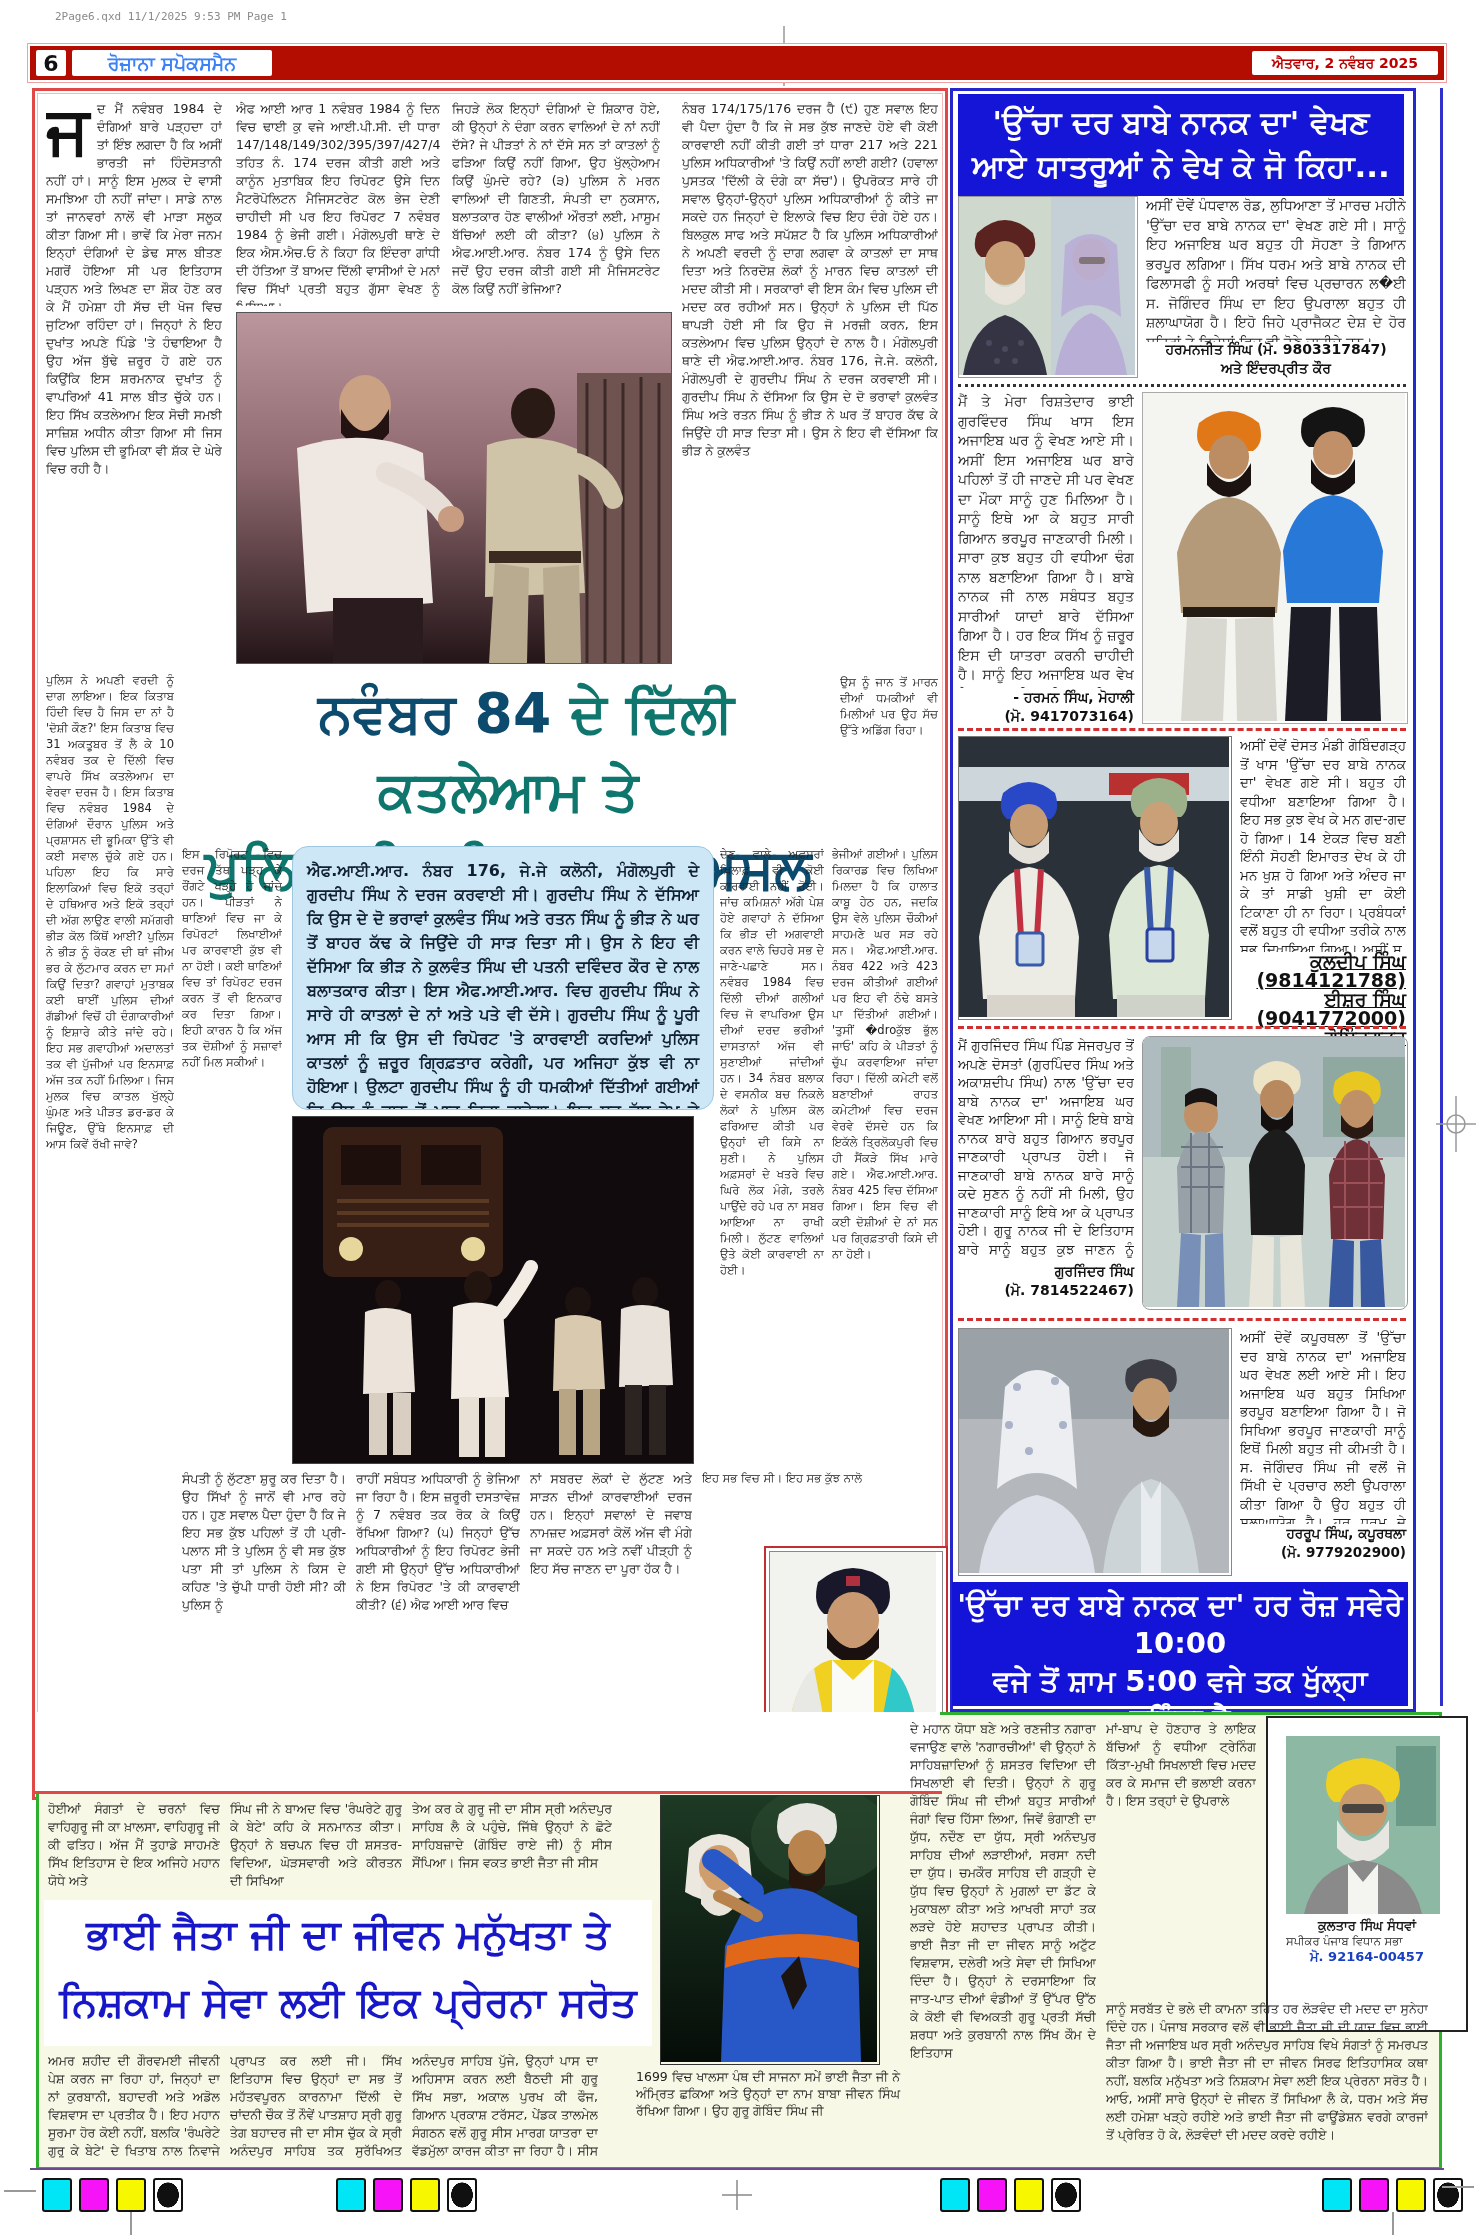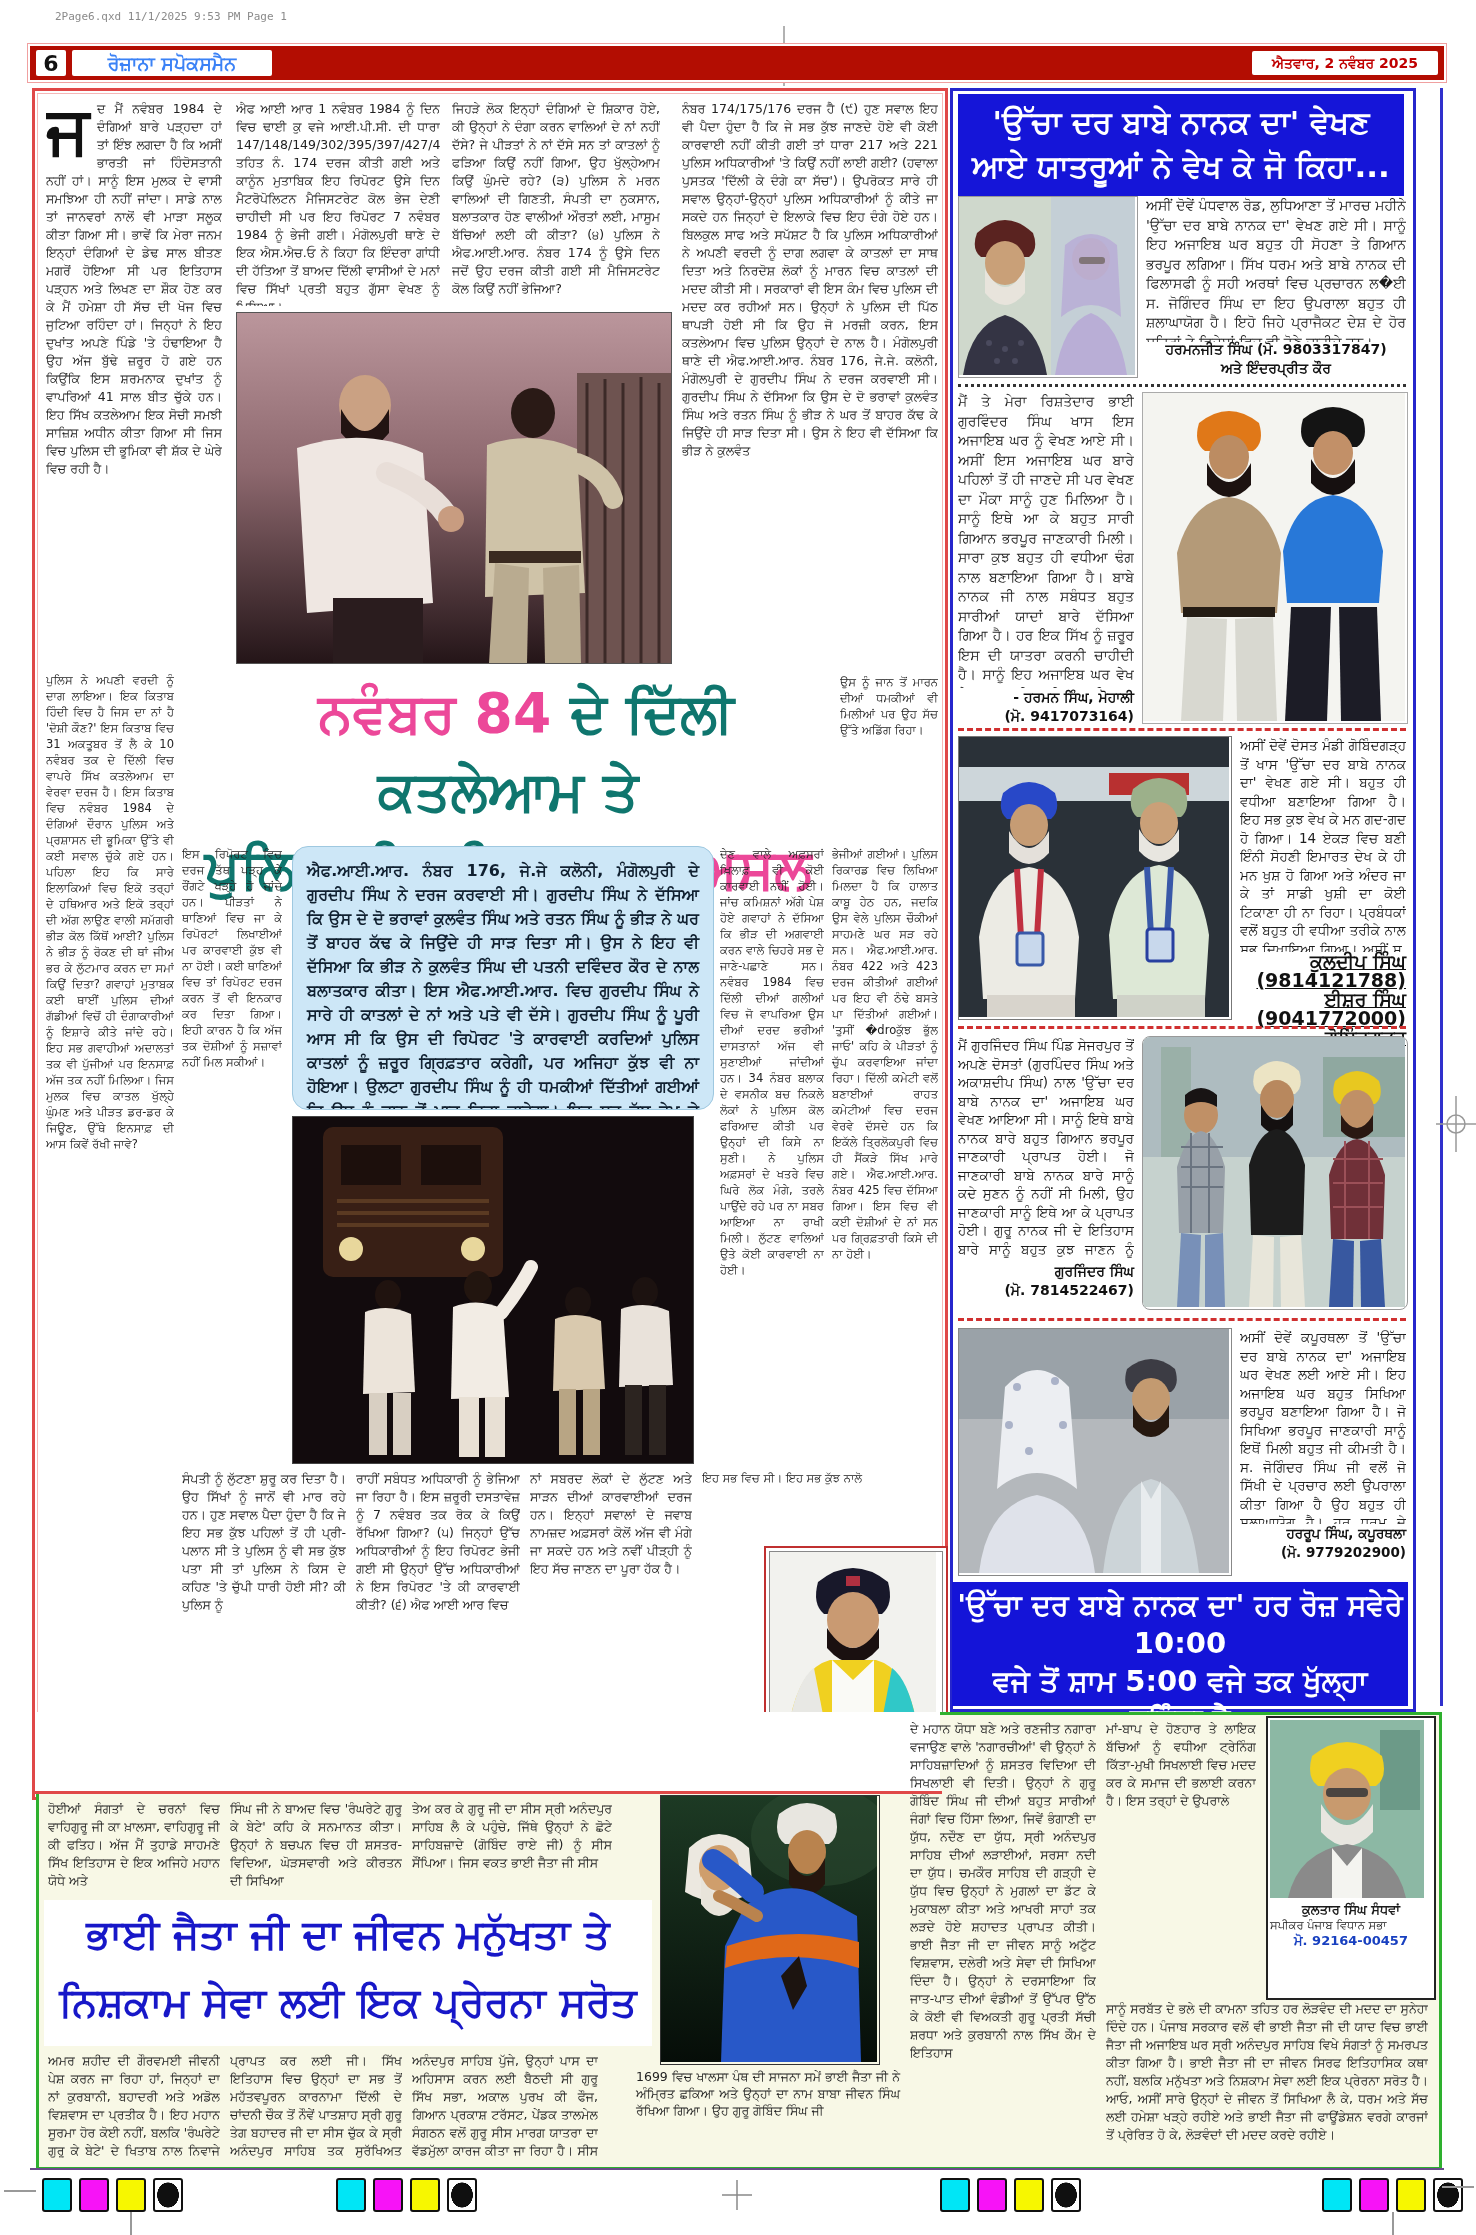--- a/index.html
+++ b/index.html
@@ -17,21 +17,21 @@
   .redbox{border:3px solid #e04848;background:#fff;box-shadow:inset 0 0 0 2px #fff, inset 0 0 0 3px #f6b8b8;}
   .bluebox{border:3px solid #2626cc;background:#fff;}
   .greenbox{border:3px solid #2eb02e;background:#f8f8e6;}
   .museum-head{background:#1515d8;color:#fff;text-align:center;font-weight:bold;font-size:31px;line-height:44px;padding-top:6px;}
   .banner{background:#1414d8;text-align:center;color:#fff;}
   .banner .l12{font-size:29px;font-weight:bold;line-height:38px;color:#fff;}
   .banner .l3{font-size:18px;font-weight:bold;line-height:26px;color:#f6f0b8;}
   .banner .l4{font-size:23px;font-weight:bold;line-height:30px;color:#fff;}
   .mtext{font-size:14px;line-height:19.5px;text-align:justify;overflow:hidden;color:#1d1d1d;}
   .hl-main{font-weight:bold;text-align:center;line-height:78px;font-size:55px;letter-spacing:0;}
-  .hl-red{color:#ec4899;margin-left:36px;}
+  .hl-red{color:#0c4a6e;margin-left:36px;}
   .hl-blk{color:#0f766e;}
   .intro{background:#cde7f7;border:1px solid #9ec8e0;border-radius:16px;padding:12px 14px;
          font-size:16px;font-weight:bold;line-height:24px;text-align:justify;color:#102030;overflow:hidden;}
   .jaita-head{color:#1717c8;font-weight:bold;font-size:40px;line-height:68px;text-align:center;
               background:#ffffff;border-radius:0;}
   .cap{font-size:12.5px;line-height:17px;text-align:justify;color:#222;}
   .pbox{border:2px solid #c03030;background:#fff;}
   .swatch{width:26px;height:30px;border:2px solid #101010;display:inline-block;margin-right:7px;border-radius:3px;}
   .reg{color:#8a8a8a;}
   svg{display:block;}
@@ -408,21 +408,21 @@
       <path d="M92 96 Q70 76 52 64" stroke="#2858c8" stroke-width="22" fill="none" stroke-linecap="round"></path>
       <path d="M96 120 Q76 108 58 100" stroke="#b9834e" stroke-width="12" fill="none" stroke-linecap="round"></path>
       <path d="M120 180 L138 160 L146 190 L132 214 Z" fill="#1c1410"></path>
     </svg>
   </div>
   <div class="abs cap" style="left:636px;top:2068px;width:264px;height:92px;">1699 ਵਿਚ ਖਾਲਸਾ ਪੰਥ ਦੀ ਸਾਜਨਾ ਸਮੇਂ ਭਾਈ ਜੈਤਾ ਜੀ ਨੇ ਅੰਮ੍ਰਿਤ ਛਕਿਆ ਅਤੇ ਉਨ੍ਹਾਂ ਦਾ ਨਾਮ ਬਾਬਾ ਜੀਵਨ ਸਿੰਘ ਰੱਖਿਆ ਗਿਆ। ਉਹ ਗੁਰੂ ਗੋਬਿੰਦ ਸਿੰਘ ਜੀ</div>
 
   <div class="abs t" style="left:910px;top:1720px;width:186px;height:438px;">ਦੇ ਮਹਾਨ ਯੋਧਾ ਬਣੇ ਅਤੇ ਰਣਜੀਤ ਨਗਾਰਾ ਵਜਾਉਣ ਵਾਲੇ 'ਨਗਾਰਚੀਆਂ' ਵੀ ਉਨ੍ਹਾਂ ਨੇ ਸਾਹਿਬਜ਼ਾਦਿਆਂ ਨੂੰ ਸ਼ਸਤਰ ਵਿਦਿਆ ਦੀ ਸਿਖਲਾਈ ਵੀ ਦਿਤੀ। ਉਨ੍ਹਾਂ ਨੇ ਗੁਰੂ ਗੋਬਿੰਦ ਸਿੰਘ ਜੀ ਦੀਆਂ ਬਹੁਤ ਸਾਰੀਆਂ ਜੰਗਾਂ ਵਿਚ ਹਿੱਸਾ ਲਿਆ, ਜਿਵੇਂ ਭੰਗਾਣੀ ਦਾ ਯੁੱਧ, ਨਦੌਣ ਦਾ ਯੁੱਧ, ਸ੍ਰੀ ਅਨੰਦਪੁਰ ਸਾਹਿਬ ਦੀਆਂ ਲੜਾਈਆਂ, ਸਰਸਾ ਨਦੀ ਦਾ ਯੁੱਧ। ਚਮਕੌਰ ਸਾਹਿਬ ਦੀ ਗੜ੍ਹੀ ਦੇ ਯੁੱਧ ਵਿਚ ਉਨ੍ਹਾਂ ਨੇ ਮੁਗਲਾਂ ਦਾ ਡੱਟ ਕੇ ਮੁਕਾਬਲਾ ਕੀਤਾ ਅਤੇ ਆਖਰੀ ਸਾਹਾਂ ਤਕ ਲੜਦੇ ਹੋਏ ਸ਼ਹਾਦਤ ਪ੍ਰਾਪਤ ਕੀਤੀ। ਭਾਈ ਜੈਤਾ ਜੀ ਦਾ ਜੀਵਨ ਸਾਨੂੰ ਅਟੁੱਟ ਵਿਸ਼ਵਾਸ, ਦਲੇਰੀ ਅਤੇ ਸੇਵਾ ਦੀ ਸਿਖਿਆ ਦਿੰਦਾ ਹੈ। ਉਨ੍ਹਾਂ ਨੇ ਦਰਸਾਇਆ ਕਿ ਜਾਤ-ਪਾਤ ਦੀਆਂ ਵੰਡੀਆਂ ਤੋਂ ਉੱਪਰ ਉੱਠ ਕੇ ਕੋਈ ਵੀ ਵਿਅਕਤੀ ਗੁਰੂ ਪ੍ਰਤੀ ਸੱਚੀ ਸ਼ਰਧਾ ਅਤੇ ਕੁਰਬਾਨੀ ਨਾਲ ਸਿੱਖ ਕੌਮ ਦੇ ਇਤਿਹਾਸ</div>
   <div class="abs t" style="left:1106px;top:1720px;width:150px;height:270px;">ਮਾਂ-ਬਾਪ ਦੇ ਹੋਣਹਾਰ ਤੇ ਲਾਇਕ ਬੱਚਿਆਂ ਨੂੰ ਵਧੀਆ ਟ੍ਰੇਨਿੰਗ ਕਿੱਤਾ-ਮੁਖੀ ਸਿਖਲਾਈ ਵਿਚ ਮਦਦ ਕਰ ਕੇ ਸਮਾਜ ਦੀ ਭਲਾਈ ਕਰਨਾ ਹੈ। ਇਸ ਤਰ੍ਹਾਂ ਦੇ ਉਪਰਾਲੇ</div>
 
-  <div class="abs" style="left:1266px;top:1716px;width:162px;height:276px;border:2px solid #222;background:#fff;padding:2px;">
+  <div class="abs" style="left:1266px;top:1716px;width:162px;height:276px;border:2px solid #222;background:#fff;padding:18px;">
     <div>
       <svg width="154" height="178" viewBox="0 0 154 178">
         <rect width="154" height="178" fill="#8cb8a4"></rect>
         <rect x="110" y="10" width="40" height="80" fill="#6c9a88"></rect>
         <path d="M42 36 Q77 8 112 36 Q118 58 106 66 L48 66 Q36 58 42 36 Z" fill="#f0d020"></path>
         <ellipse cx="77" cy="74" rx="24" ry="26" fill="#c89a6e"></ellipse>
         <rect x="56" y="68" width="42" height="9" rx="4" fill="#4a4440"></rect>
         <path d="M51 84 Q77 126 103 84 L103 112 Q77 140 51 112 Z" fill="#e8e6e0"></path>
         <path d="M18 178 Q28 132 77 124 Q126 132 136 178 Z" fill="#8a8a8a"></path>
         <path d="M62 128 L77 146 L92 128 L92 178 L62 178 Z" fill="#f4f4f0"></path>

